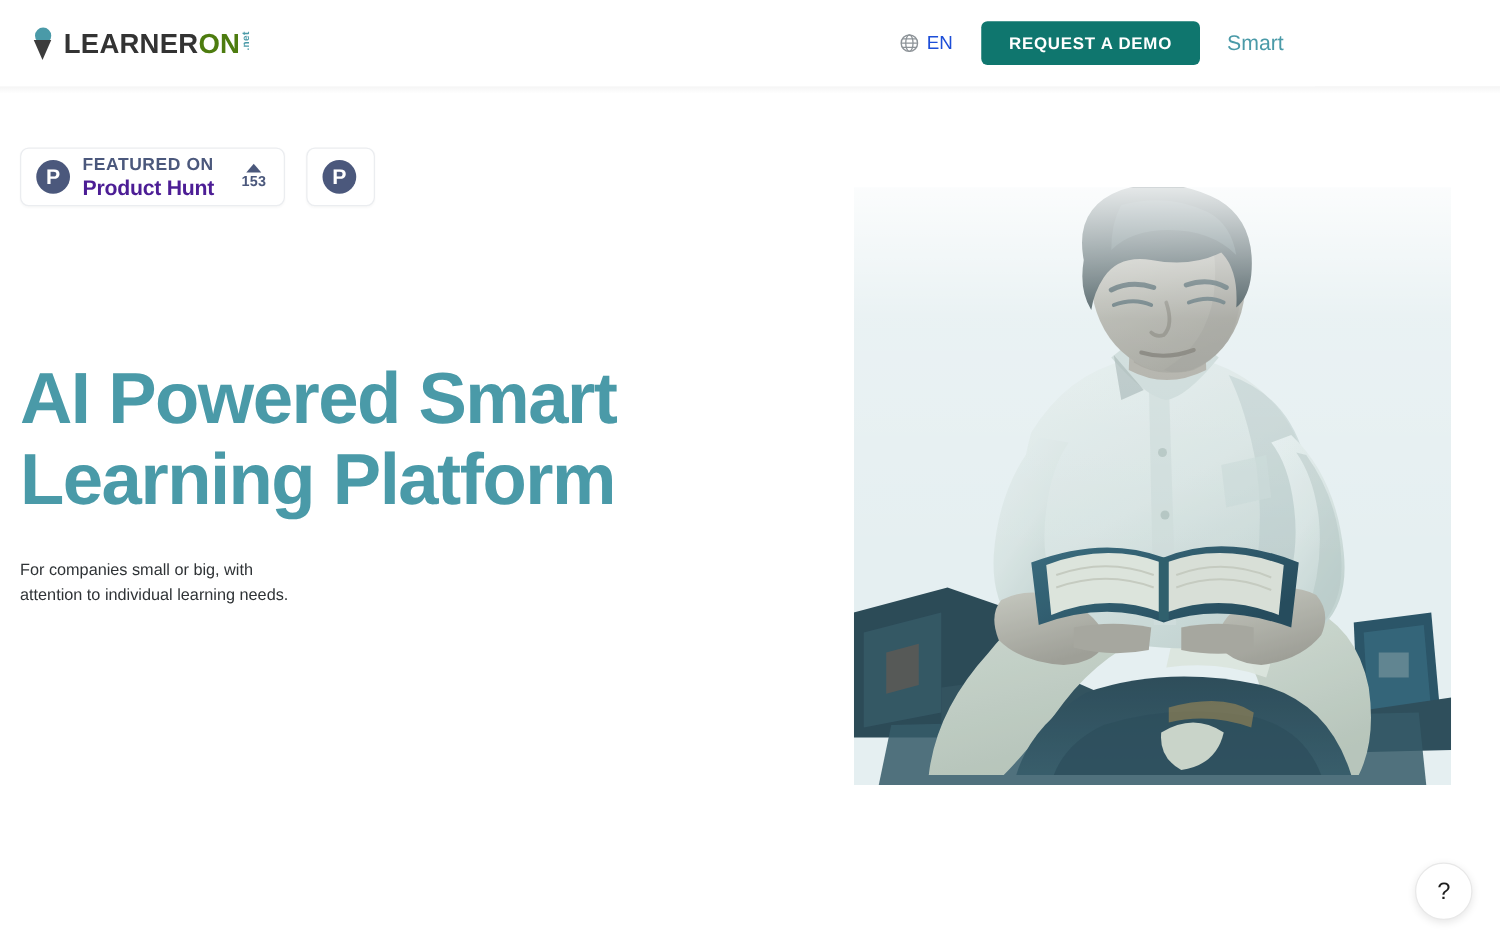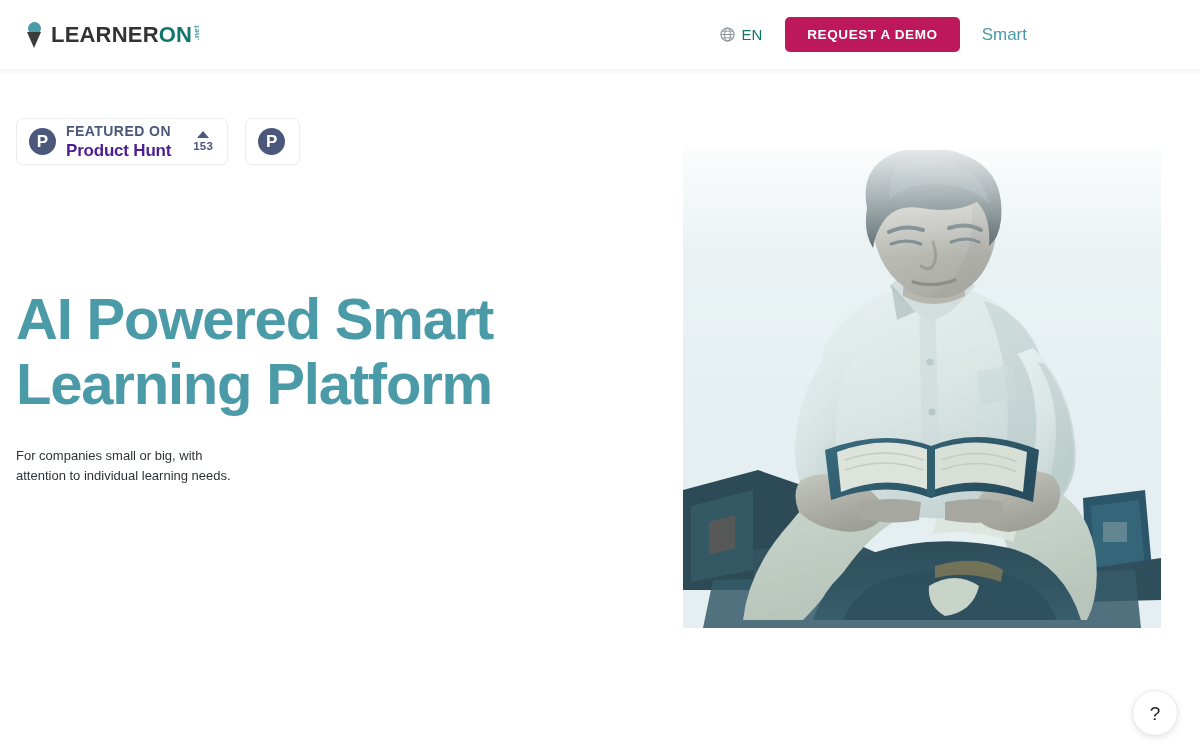--- a/index.html
+++ b/index.html
@@ -75,21 +75,21 @@
   }
   .logo-word {
     font-size: 22px;
     font-weight: bold;
     letter-spacing: 0.2px;
     line-height: 1;
     display: flex;
     align-items: flex-start;
   }
   .logo-learner { color: #333333; }
-  .logo-on { color: #0f766e; }
+  .logo-on { color: #4d7c0f; }
   .logo-net {
     color: #4a9aa8;
     font-size: 8px;
     font-weight: bold;
     letter-spacing: 0.3px;
     writing-mode: vertical-rl;
     transform: rotate(180deg);
     margin-left: 1px;
     margin-top: 1px;
     line-height: 1;
@@ -102,34 +102,34 @@
     top: 0;
     height: 69px;
     display: flex;
     align-items: center;
     gap: 0;
   }
   .lang-switch {
     display: flex;
     align-items: center;
     gap: 6px;
-    color: #0f766e;
+    color: #1d4ed8;
     font-size: 15px;
     cursor: pointer;
     margin-right: 23px;
     user-select: none;
   }
   .globe-icon { display: block; flex: none; }
   .btn-demo {
     display: inline-flex;
     align-items: center;
     justify-content: center;
     height: 35px;
     padding: 0 22px;
-    background: #be185d;
+    background: #0f766e;
     color: #ffffff;
     font-size: 13.5px;
     font-weight: bold;
     letter-spacing: 0.6px;
     border: none;
     border-radius: 5px;
     cursor: pointer;
     font-family: "Liberation Sans", sans-serif;
     white-space: nowrap;
   }

